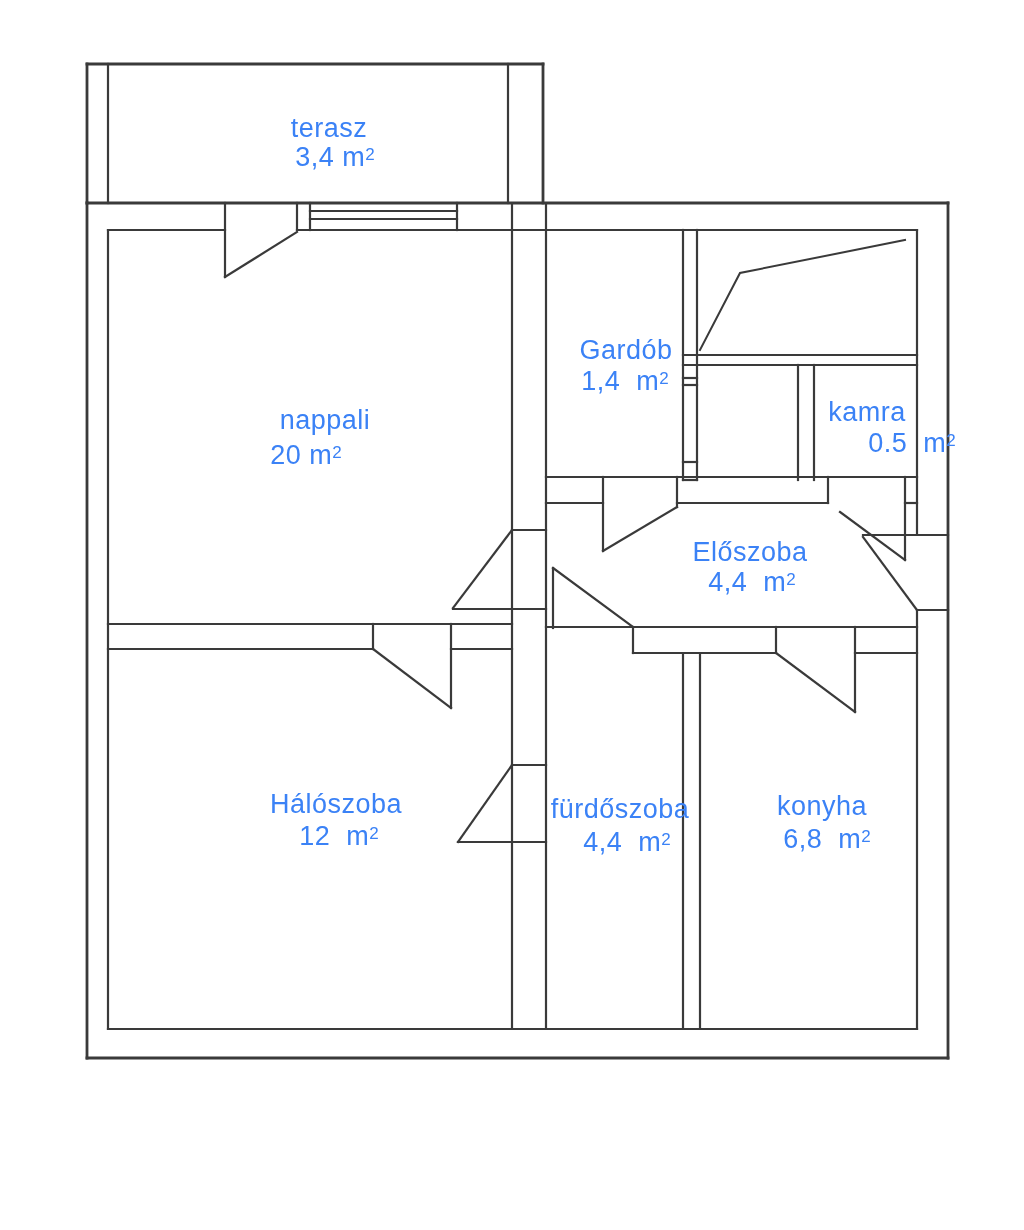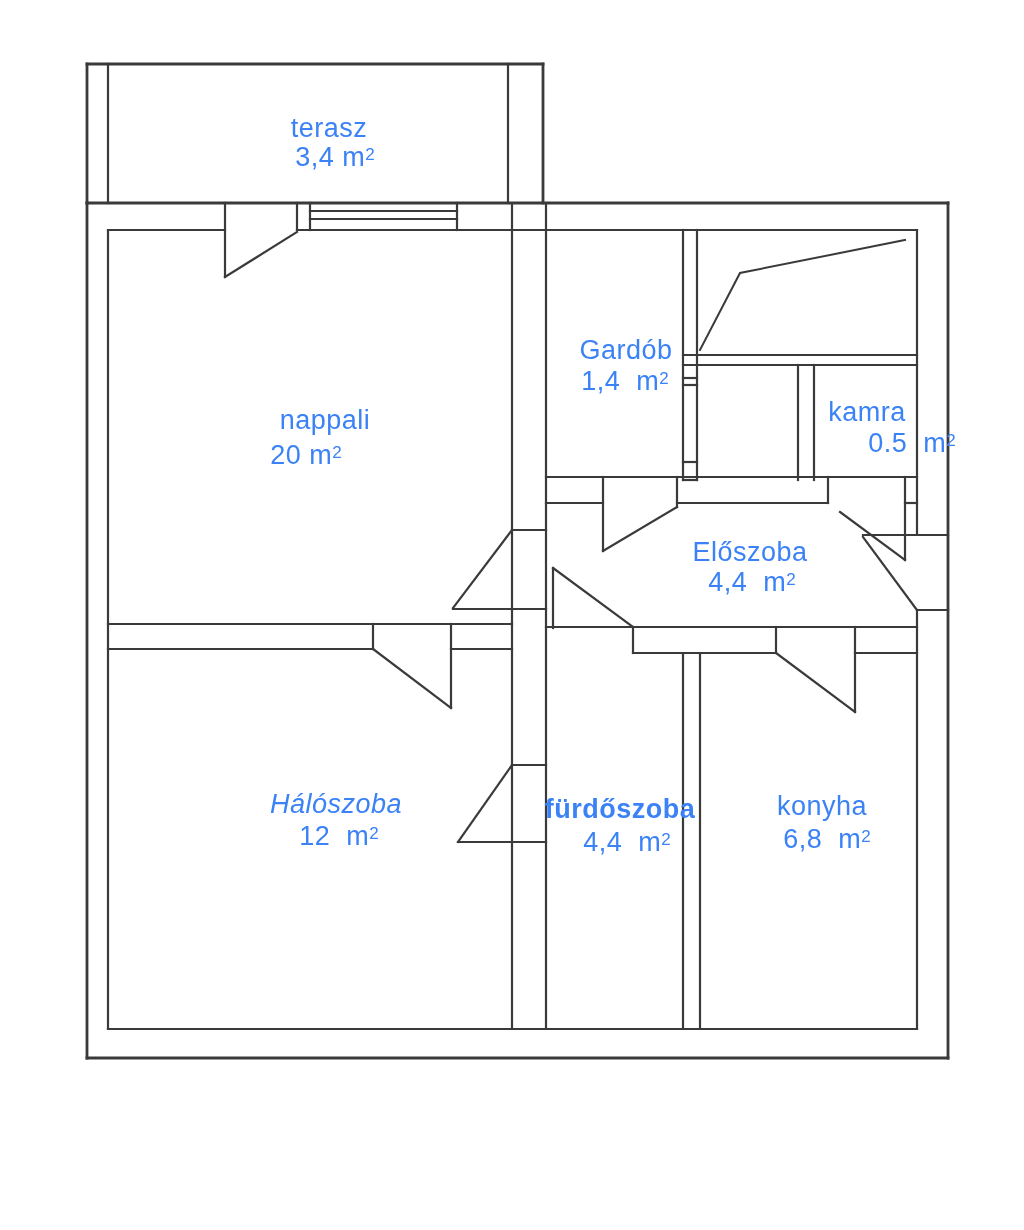--- a/index.html
+++ b/index.html
@@ -159,22 +159,22 @@
 
   <div class="room-label" style="left:626px;top:350px;"><span>Gardób</span></div>
   <div class="room-label" style="left:625px;top:381px;"><span>1,4  m</span><sup>2</sup></div>
 
   <div class="room-label" style="left:867px;top:412px;"><span>kamra</span></div>
   <div class="room-label" style="left:912px;top:443px;"><span>0.5  m</span><sup>2</sup></div>
 
   <div class="room-label" style="left:750px;top:552px;"><span>Előszoba</span></div>
   <div class="room-label" style="left:752px;top:582px;"><span>4,4  m</span><sup>2</sup></div>
 
-  <div class="room-label" style="left:336px;top:804px;font-style:italic;"><span>Hálószoba</span></div>
+  <div class="room-label" style="left:336px;top:804px;"><span>Hálószoba</span></div>
   <div class="room-label" style="left:339px;top:836px;"><span>12  m</span><sup>2</sup></div>
 
-  <div class="room-label" style="left:620px;top:809px;font-weight:bold;"><span>fürdőszoba</span></div>
+  <div class="room-label" style="left:620px;top:809px;"><span>fürdőszoba</span></div>
   <div class="room-label" style="left:627px;top:842px;"><span>4,4  m</span><sup>2</sup></div>
 
   <div class="room-label" style="left:822px;top:806px;text-align:center;"><span>konyha</span></div>
   <div class="room-label" style="left:827px;top:839px;"><span>6,8  m</span><sup>2</sup></div>
 
 </div>
 
 </body></html>

